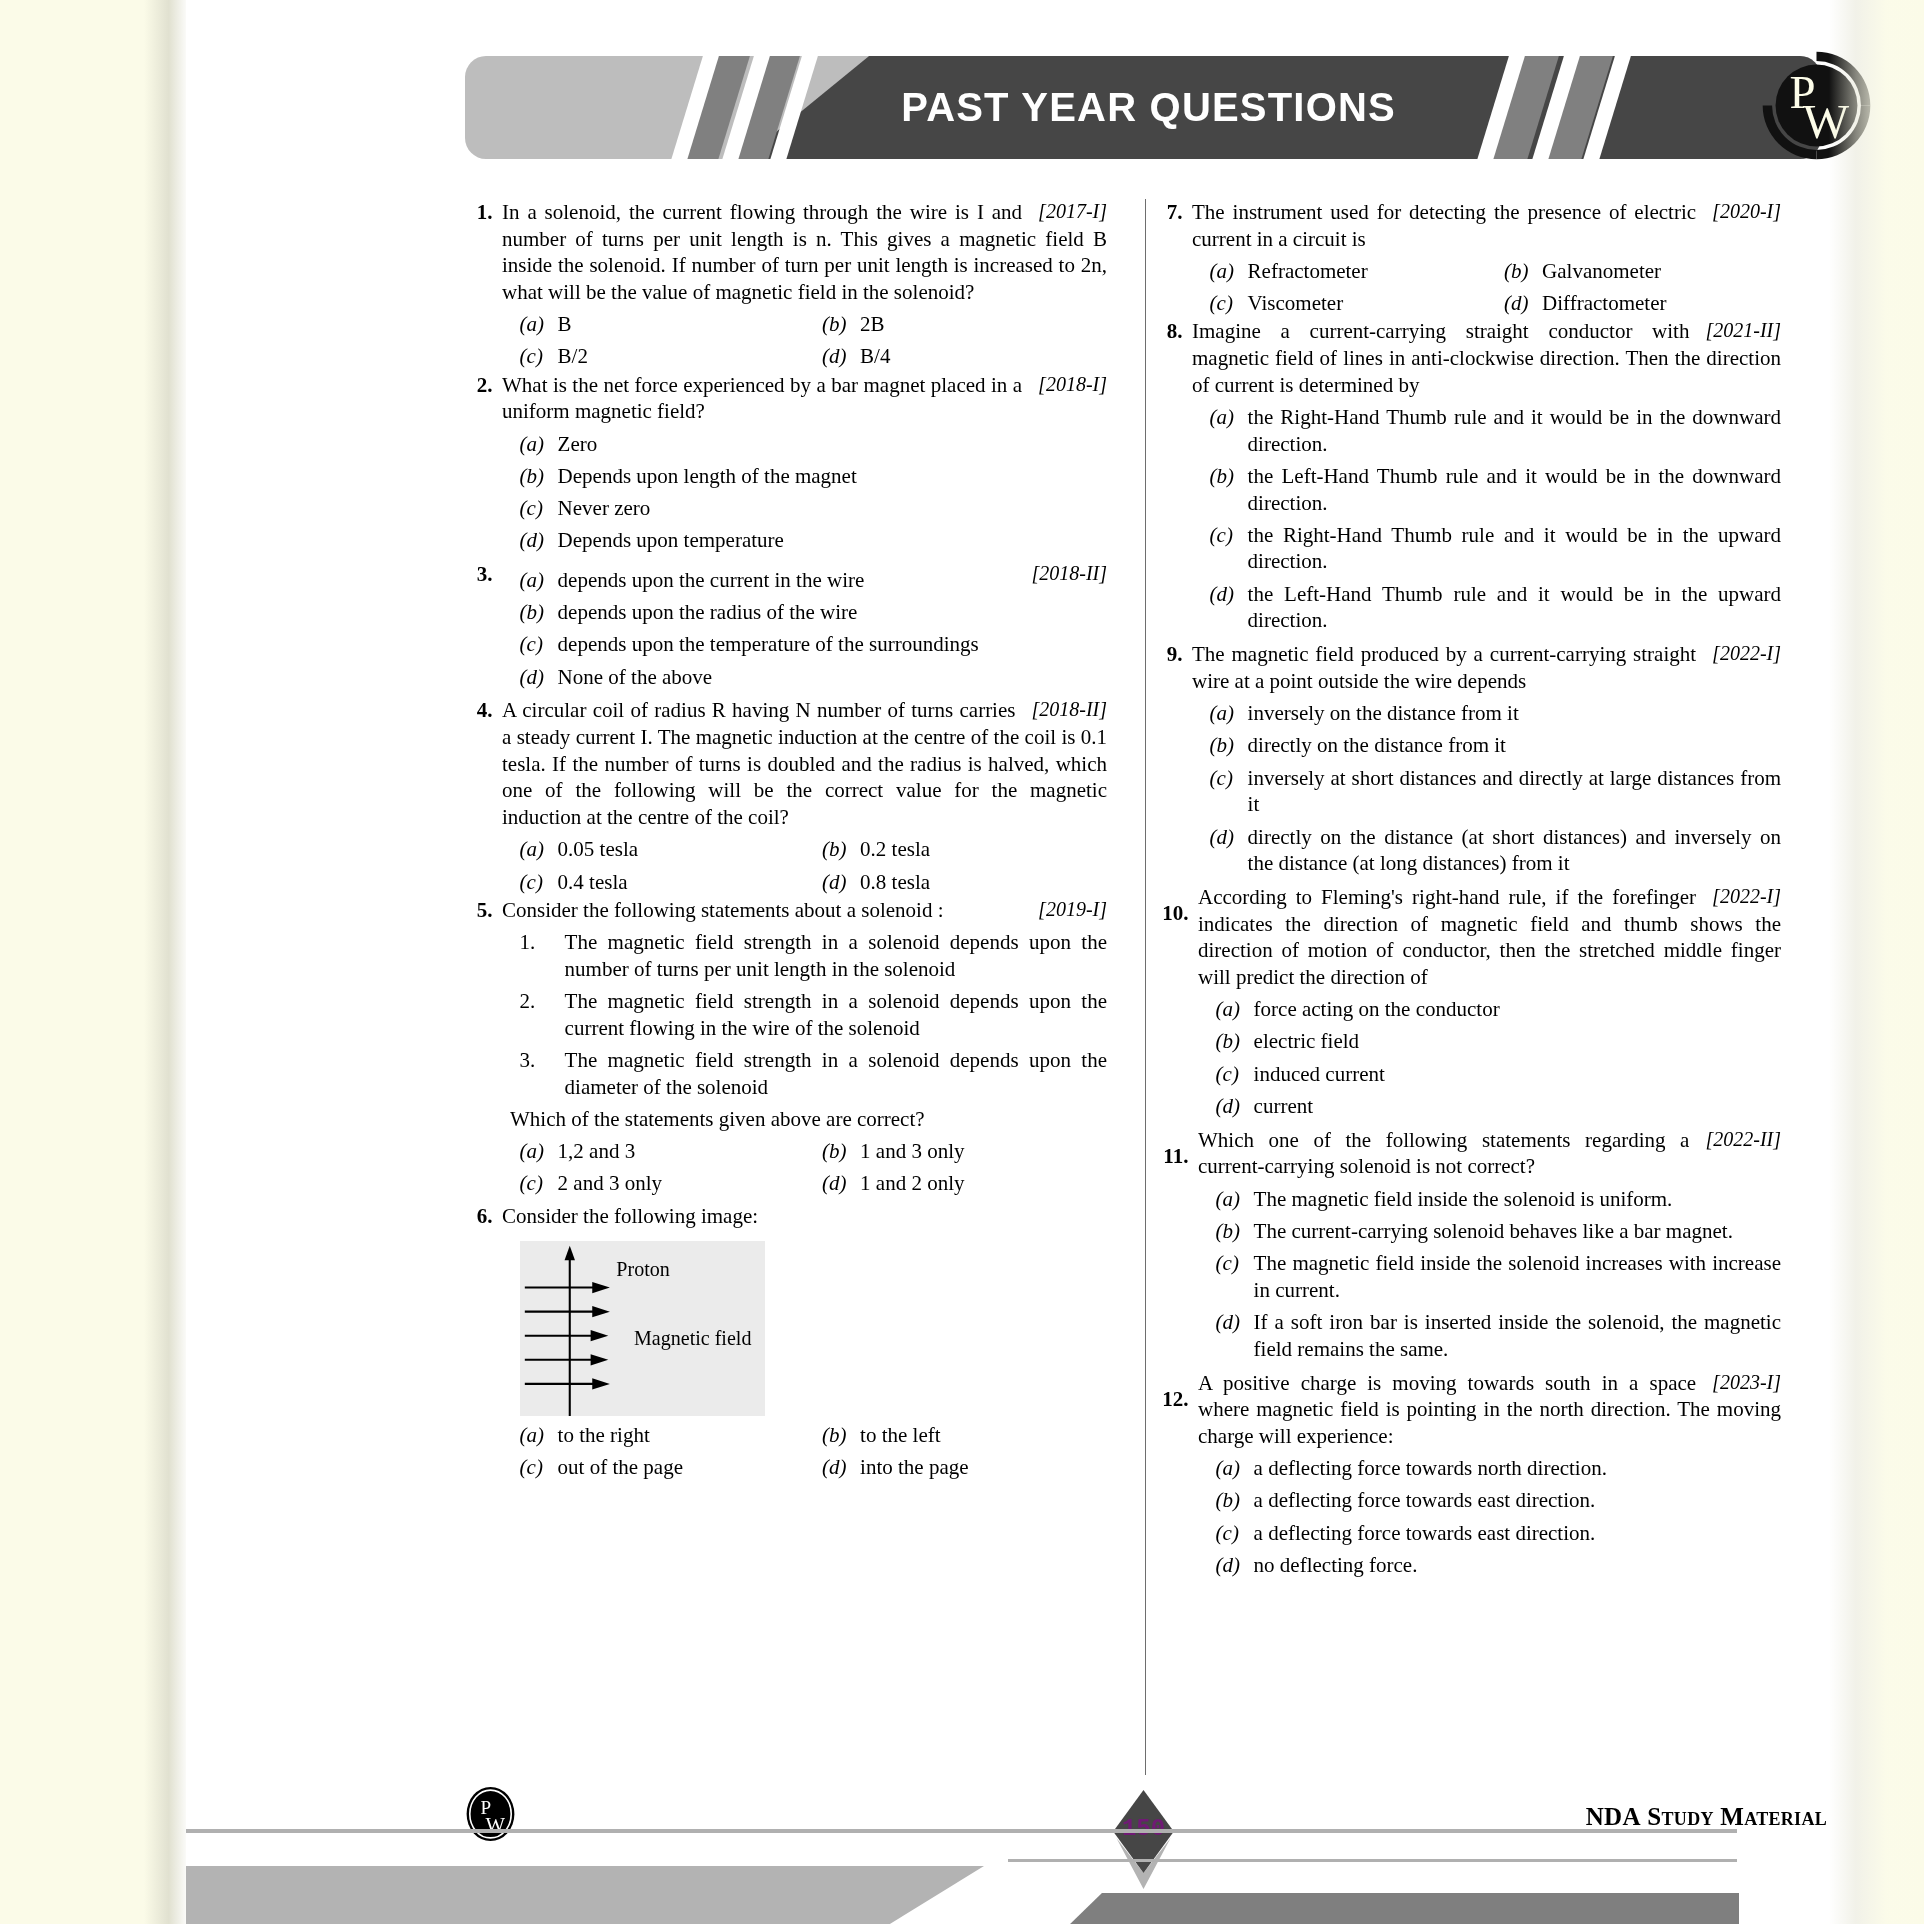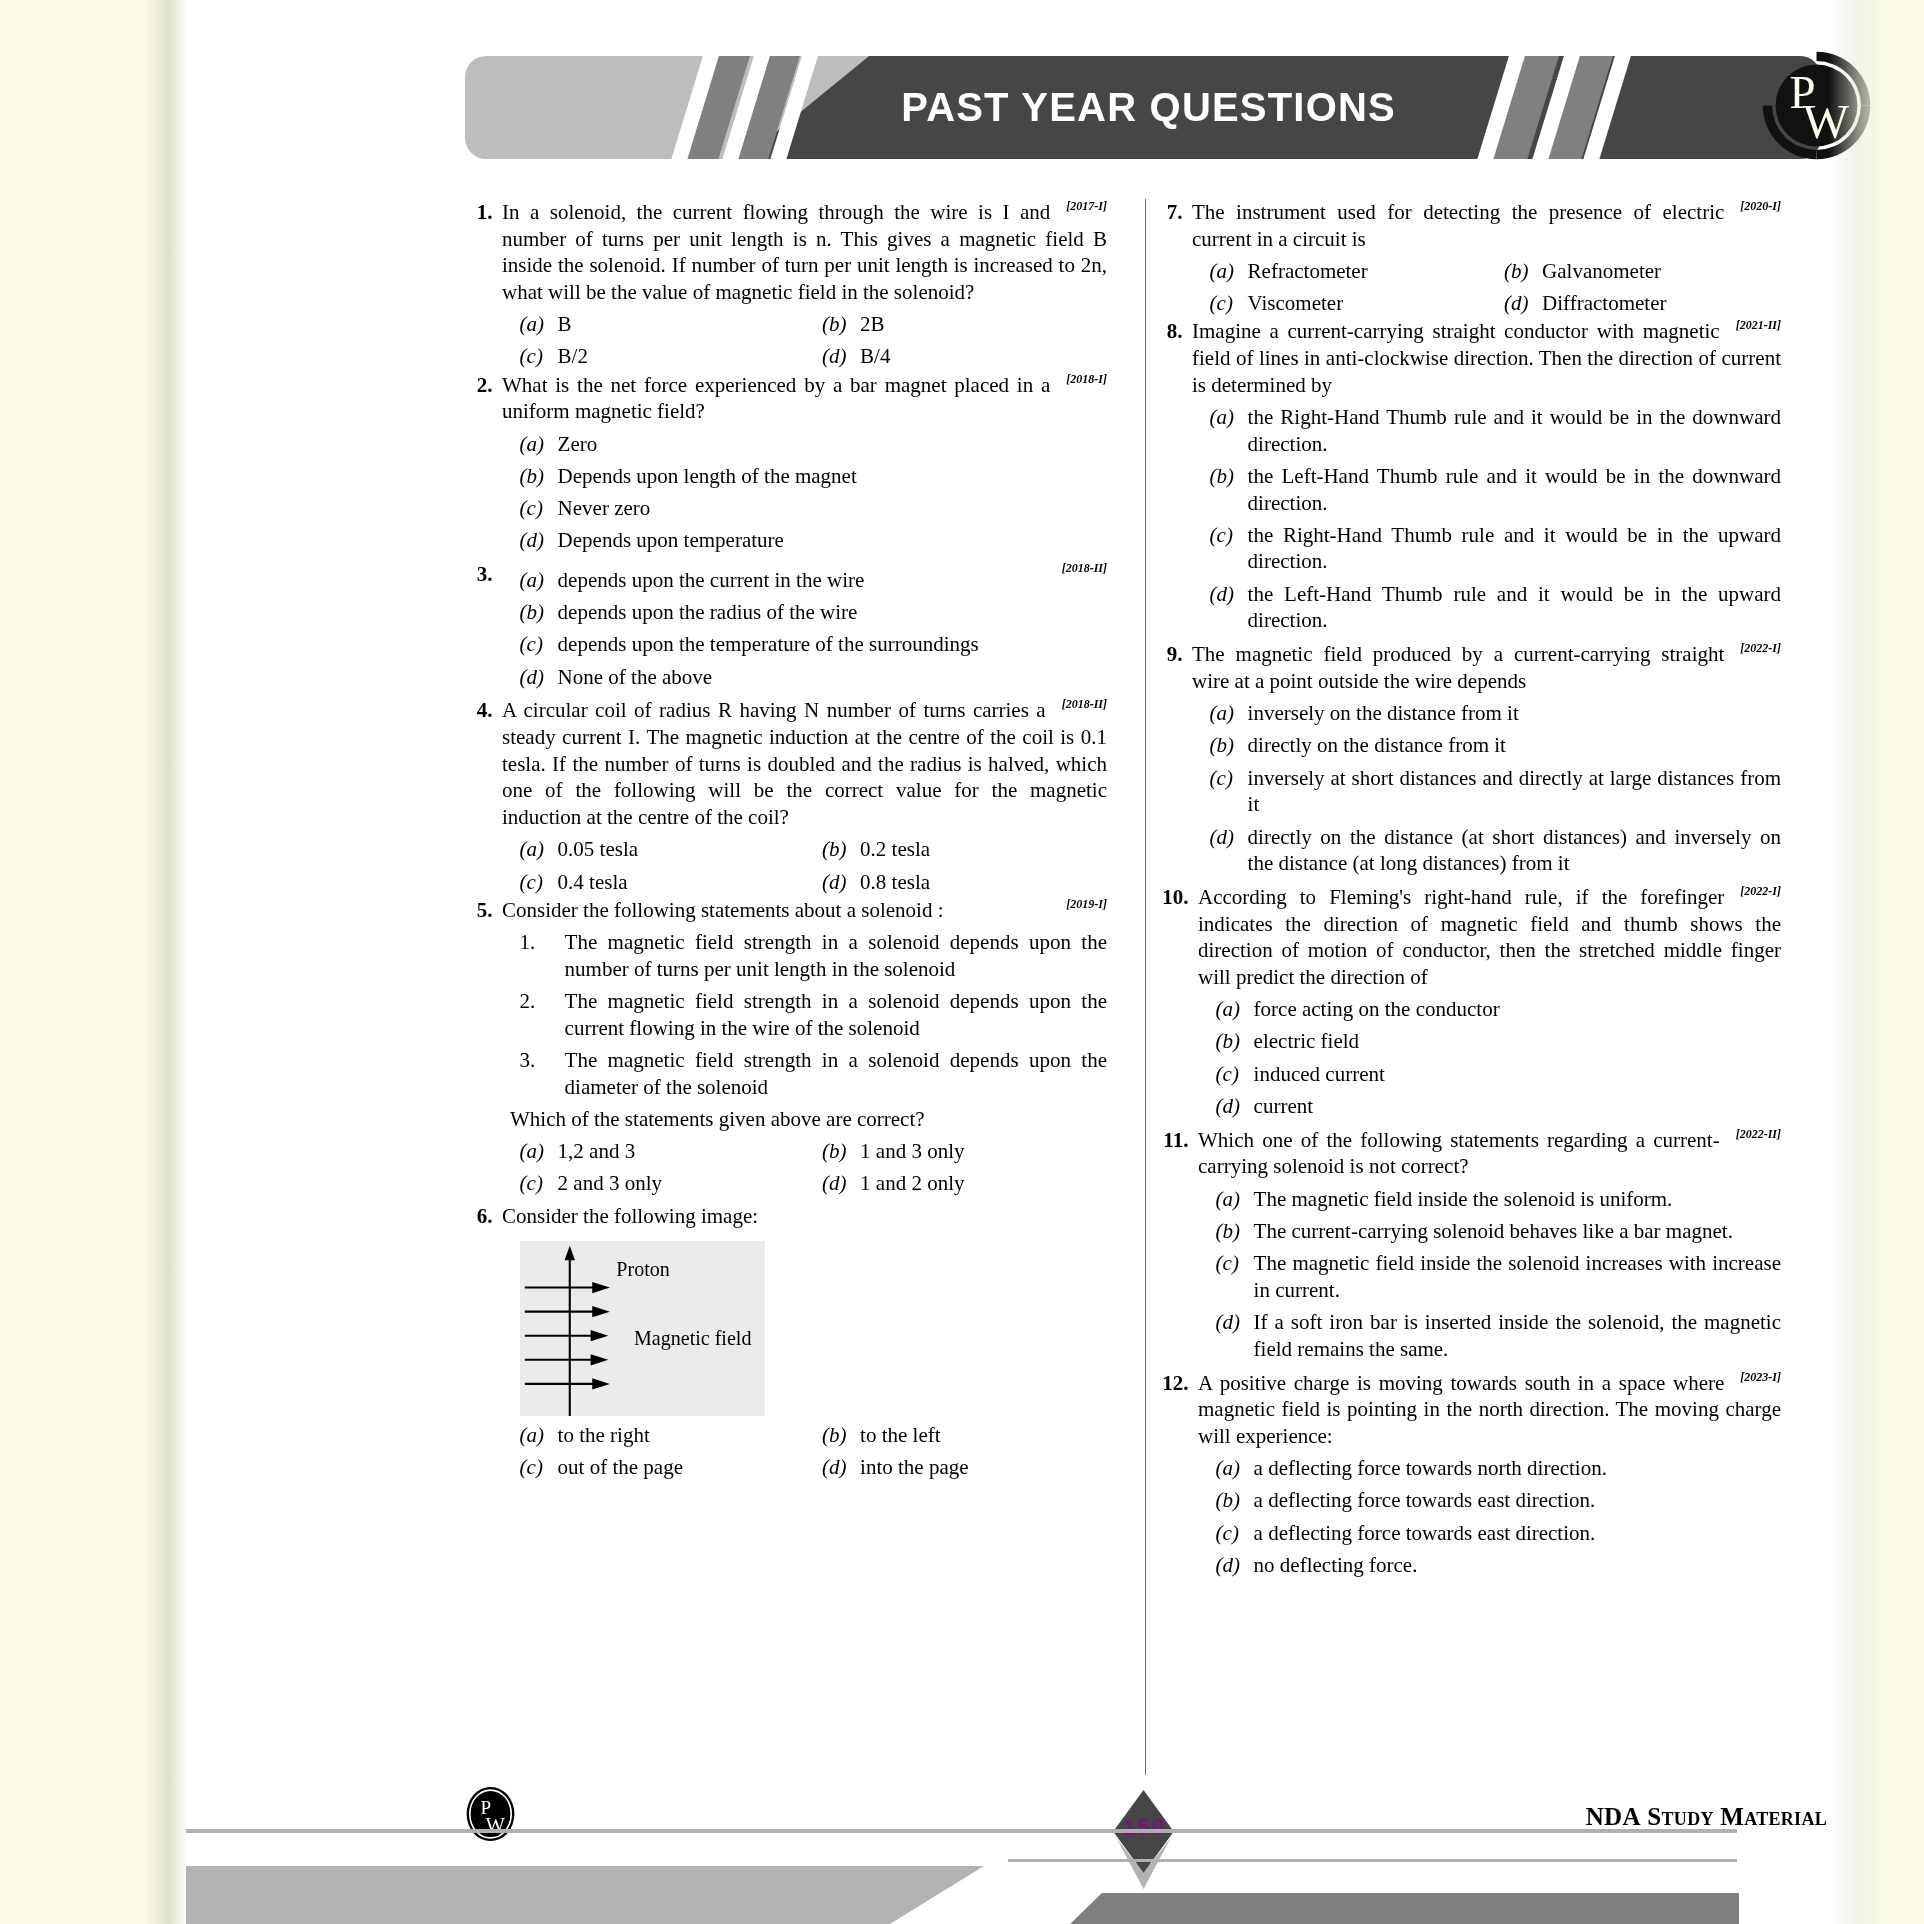--- a/index.html
+++ b/index.html
@@ -131,32 +131,32 @@
     margin-bottom: 1.6px;
   }
   .q-num {
     width: 37px;
     flex: 0 0 37px;
     text-align: right;
     padding-right: 9.6px;
     font-weight: bold;
     font-size: 21px;
   }
-  .q-num.wide { width: 43px; flex: 0 0 43px; }
+  .q-num.wide { width: 43px; flex: 0 0 43px; margin-top: 16px; }
   .q-body { flex: 1 1 auto; }
   .q-text {
     text-align: justify;
     text-justify: inter-word;
     position: relative;
   }
   .yr-right {
     float: right;
     font-style: italic;
-    font-weight: bold;
-    font-size: 12px;
+    font-weight: normal;
+    font-size: 20px;
     white-space: nowrap;
     padding-left: 16px;
   }
 
   
   .opts { margin-top: 5.6px; }
   .opts.two-col {
     display: grid;
     grid-template-columns: 1fr 1fr;
     column-gap: 0px;

